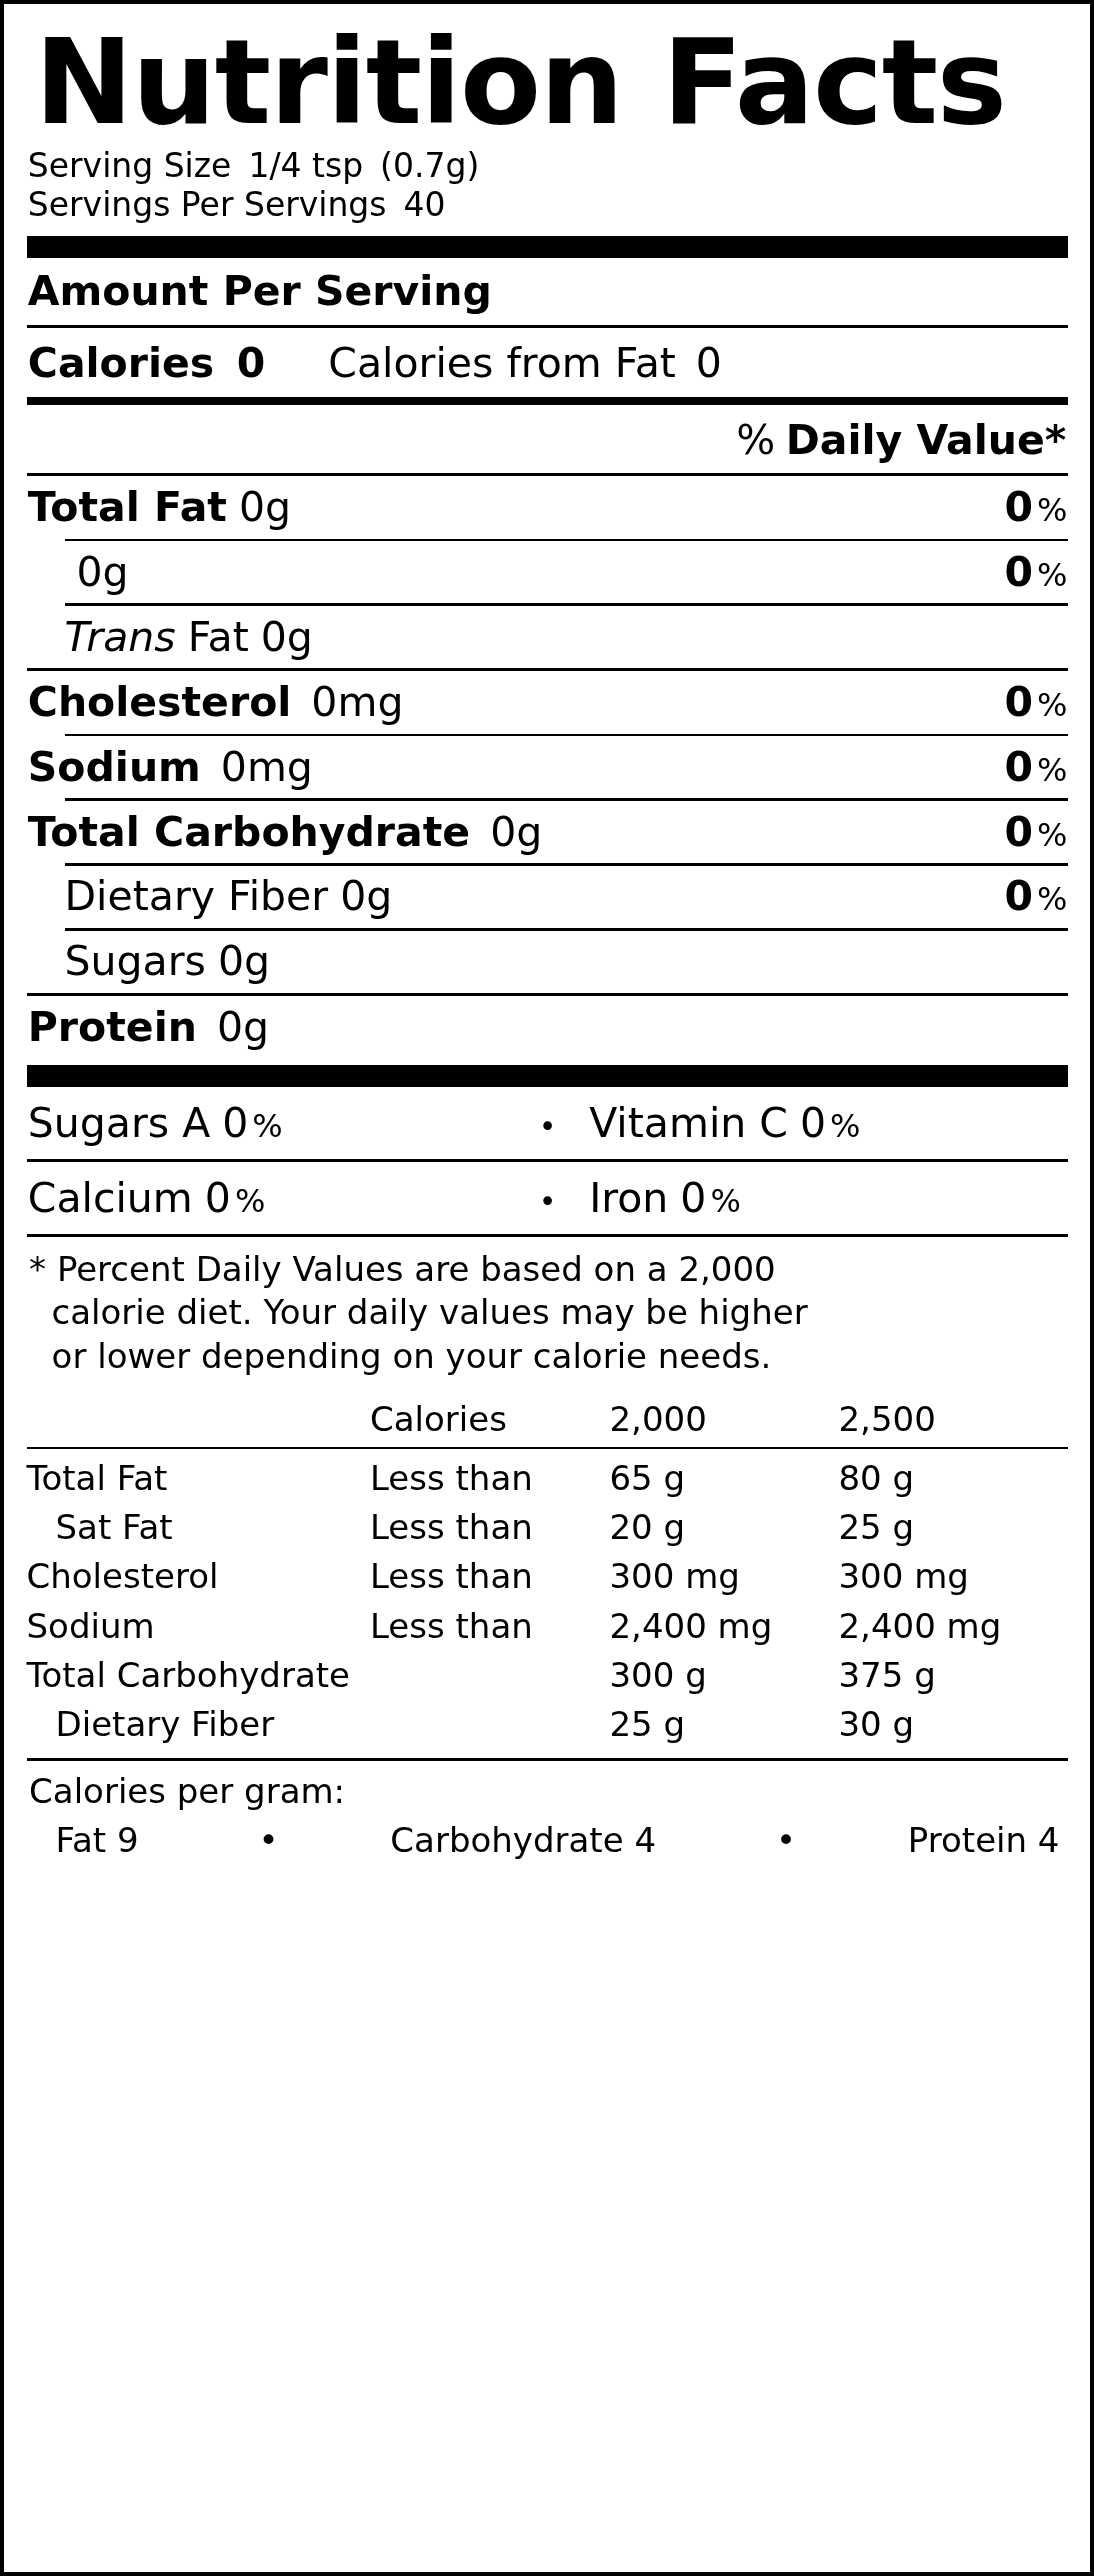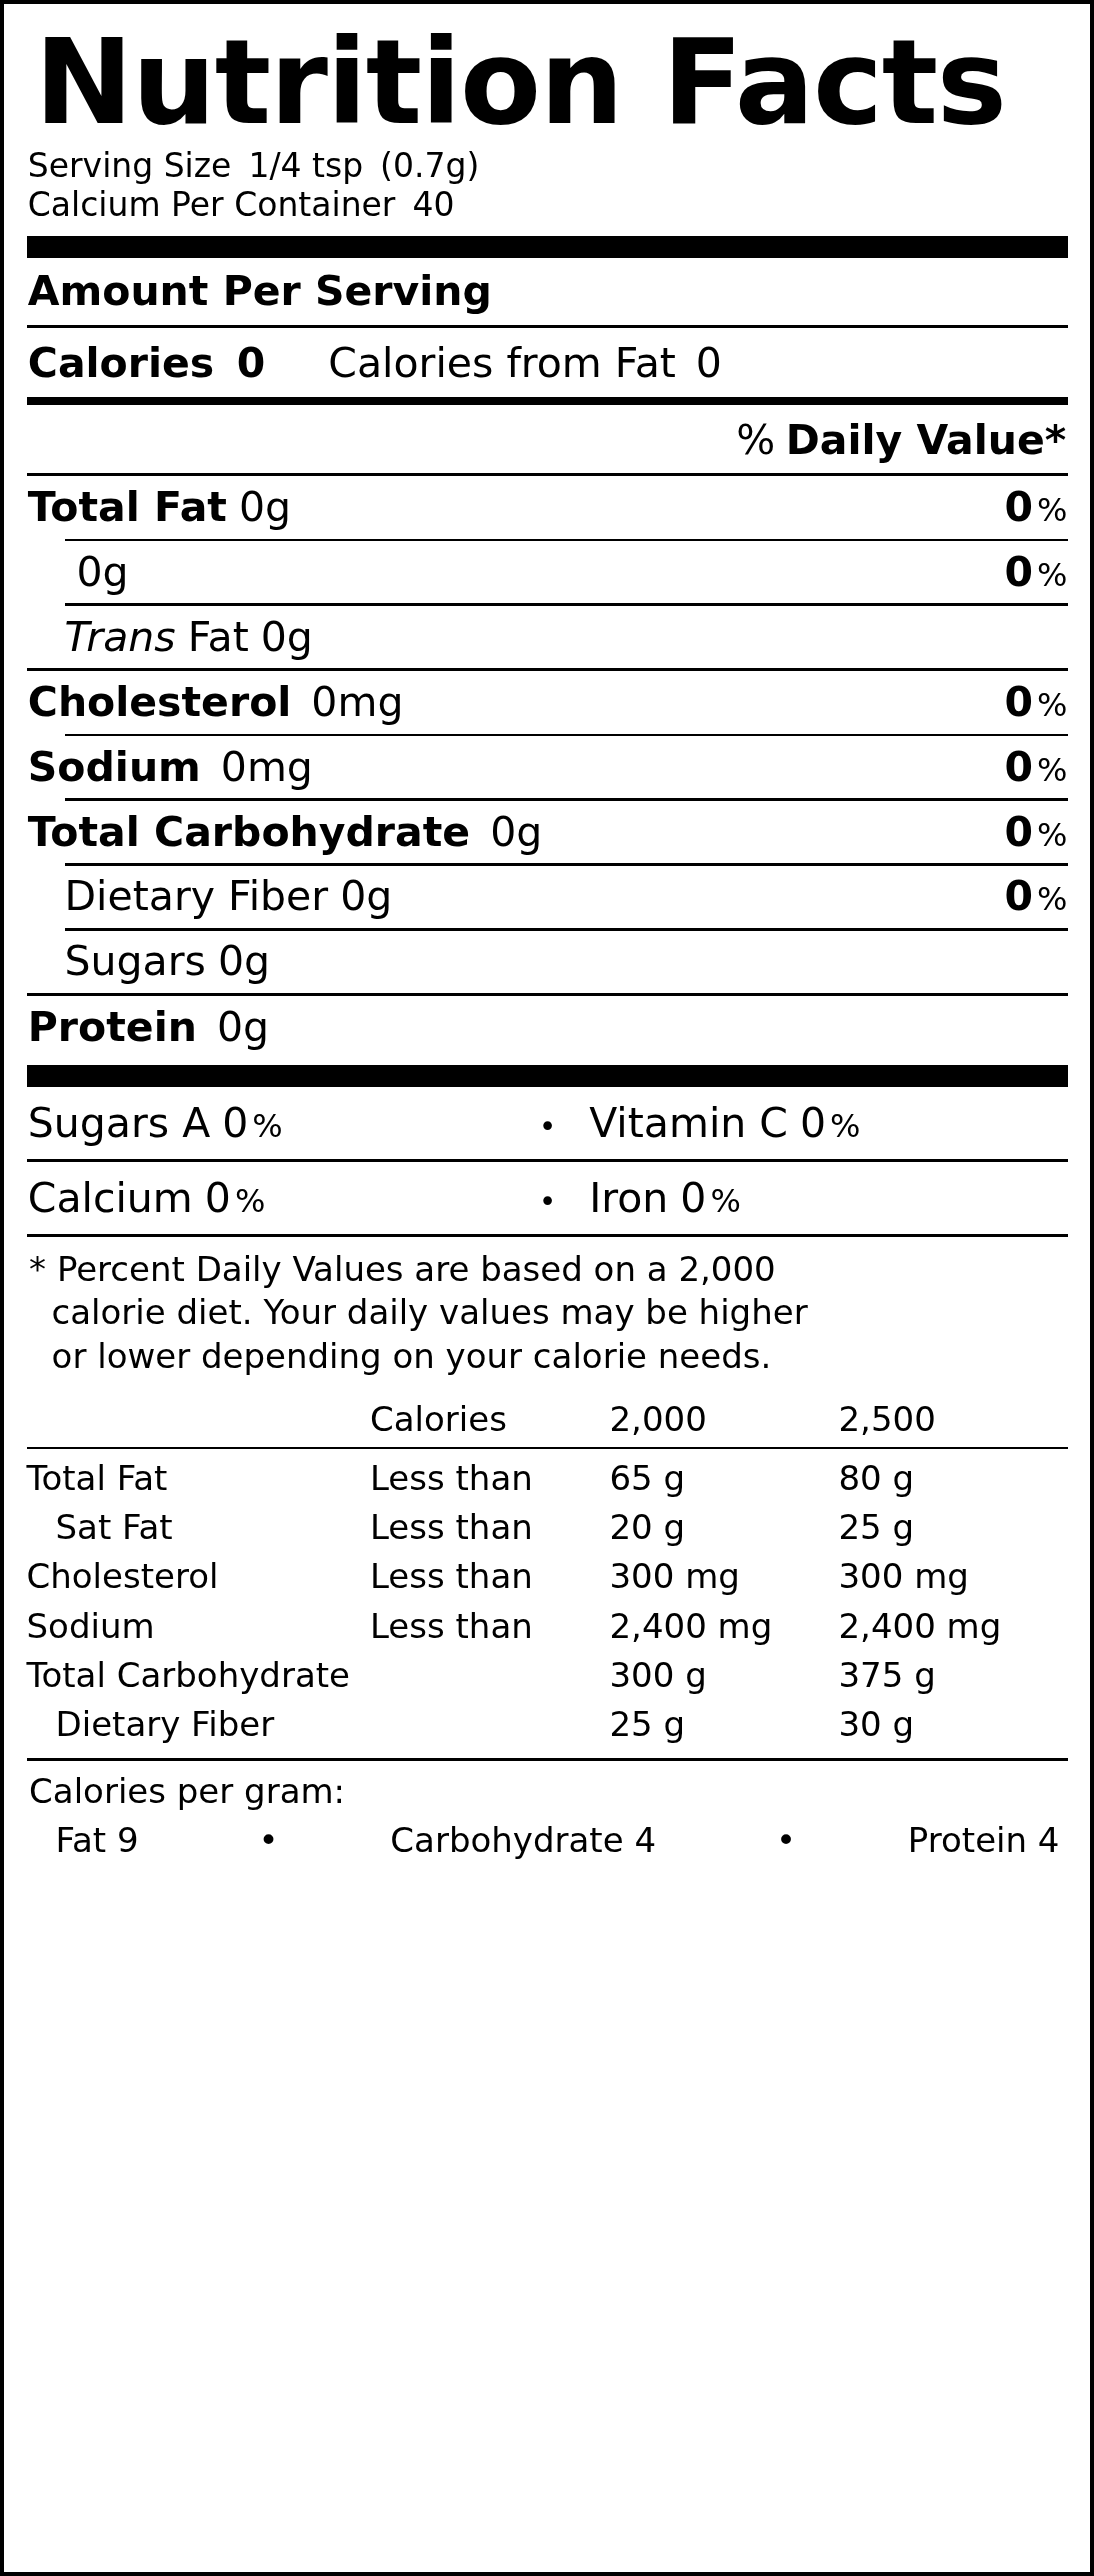--- a/index.html
+++ b/index.html
@@ -180,21 +180,21 @@
 <div id="label">
   <div class="inner">
 
     <div class="title">Nutrition Facts</div>
 
     <div class="serving-line">
       <span>Serving Size</span><span class="gap-md"></span><span>1/4 tsp</span><span class="gap-md"></span><span>(0.7g)</span>
     </div>
 
     <div class="serving-line">
-      <span>Calcium Per Container</span><span class="gap-md"></span><span>40</span>
+      <span>Servings Per Servings</span><span class="gap-md"></span><span>40</span>
     </div>
 
     <div class="rule-thick"></div>
 
     <div class="amount-row">Amount Per Serving</div>
 
     <div class="rule-thin"></div>
 
     <div class="cal-row">
       <span class="cal-label">Calories</span>

